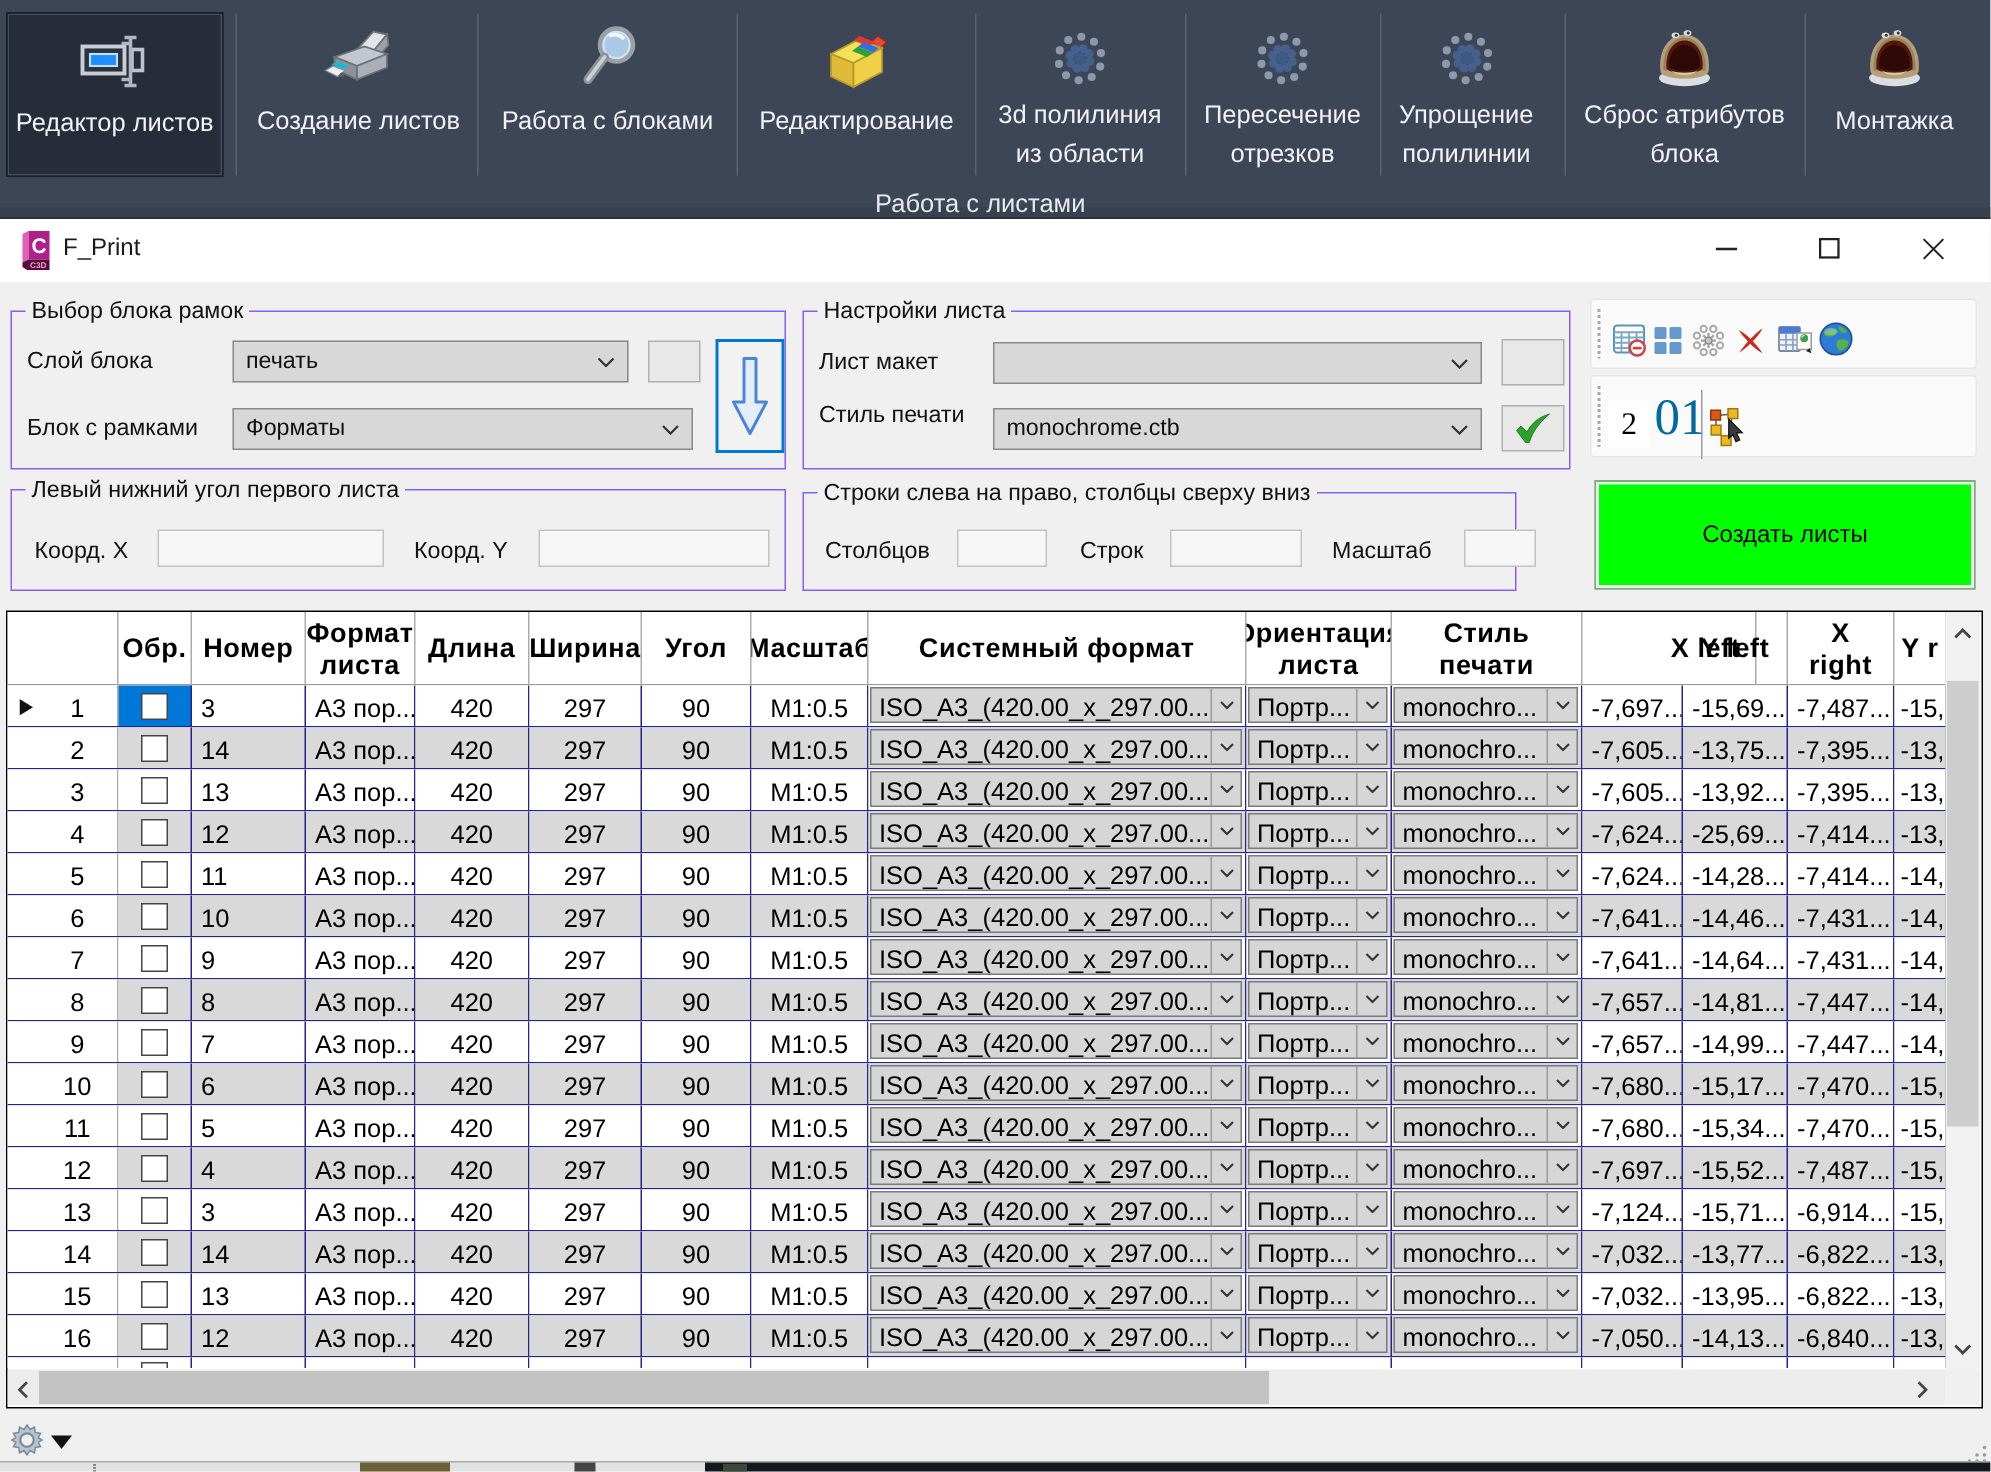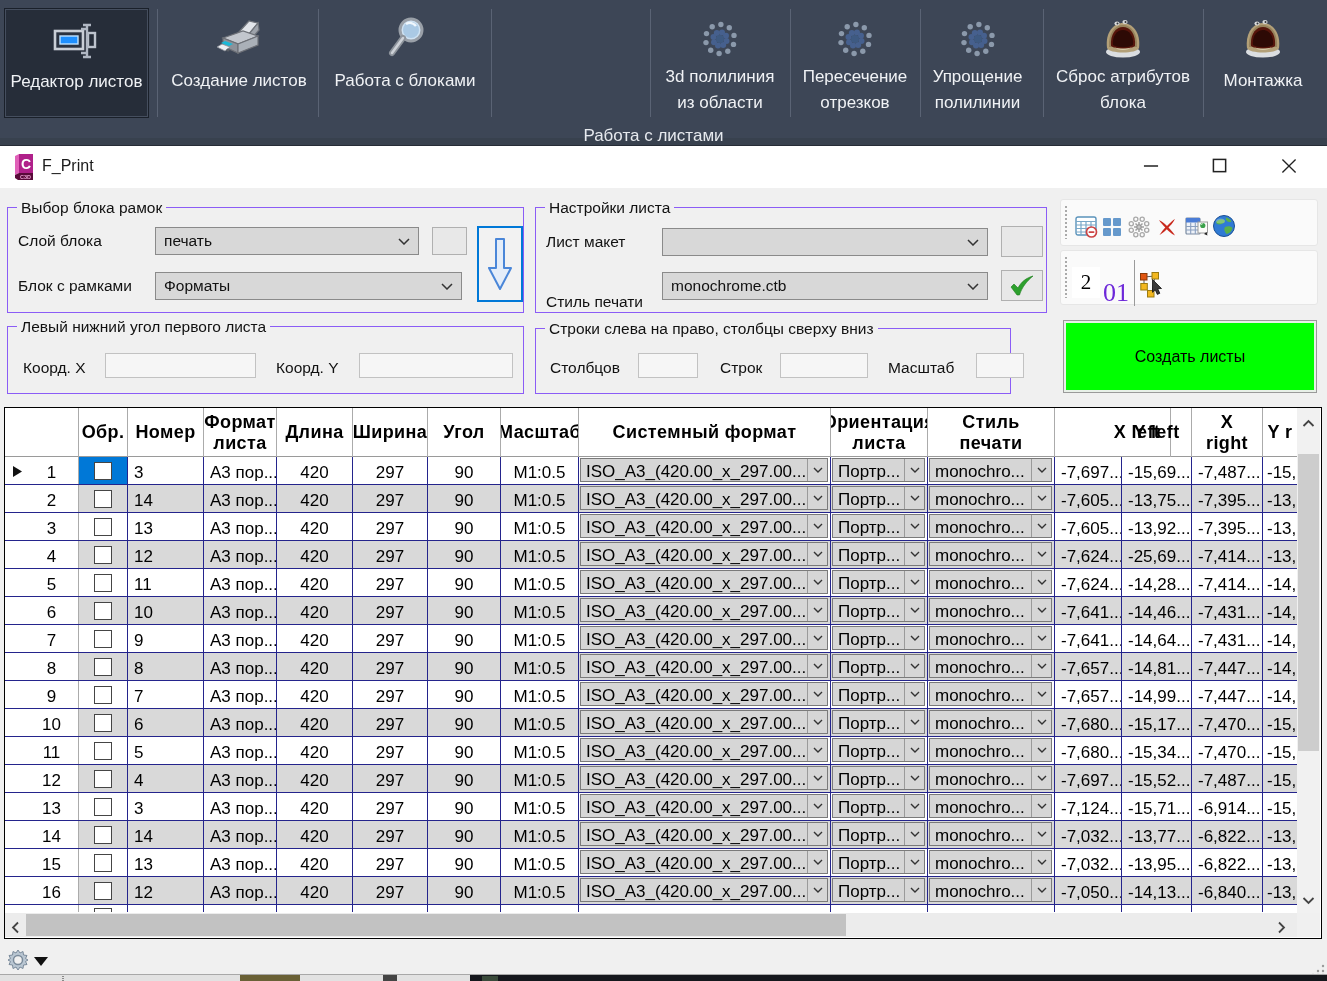--- a/index.html
+++ b/index.html
@@ -132,20 +132,32 @@
       </div>
 <div class="rbtn" style="left:321px;width:168px">
         <div class="ricon"><svg width="50" height="50" viewBox="0 0 50 50">
 <circle cx="31" cy="14" r="11" fill="#cfe2f2" stroke="#9aa0a8" stroke-width="3"></circle>
 <circle cx="31" cy="14" r="8" fill="#aac9e4"></circle>
 <path d="M26 8 a8 8 0 0 1 10 2" stroke="#f0f7fd" stroke-width="2.5" fill="none"></path>
 <path d="M23 22 L12 37" stroke="#8d939b" stroke-width="6" stroke-linecap="round"></path>
 <path d="M23 22 L12 37" stroke="#cdd1d7" stroke-width="2.5" stroke-linecap="round"></path>
 </svg></div>
         <div class="rlbl">Работа с блоками</div>
+      </div>
+<div class="rbtn" style="left:494px;width:154px">
+        <div class="ricon"><svg width="52" height="50" viewBox="0 0 52 50">
+<path d="M40 8 L46 12 L42 16 L36 12 Z" fill="#e8483a" stroke="#9a2a20" stroke-width="0.8"></path>
+<path d="M9 20 L28 10 L43 16 L24 26 Z" fill="#f7e15a" stroke="#b8992a" stroke-width="1.2"></path>
+<path d="M9 20 L24 26 L24 42 L9 35 Z" fill="#e0bb3a" stroke="#b8992a" stroke-width="1.2"></path>
+<path d="M24 26 L43 16 L43 32 L24 42 Z" fill="#f0d048" stroke="#b8992a" stroke-width="1.2"></path>
+<path d="M28 8 L38 12 L34 15 L24 11 Z" fill="#e43a2a"></path>
+<path d="M31 12 L41 16 L37 19 L27 15 Z" fill="#3a6ae4"></path>
+<path d="M27 15 L37 19 L33 22 L23 18 Z" fill="#2aa43a"></path>
+</svg></div>
+        <div class="rlbl">Редактирование</div>
       </div>
 <div class="rbtn" style="left:652px;width:136px">
         <div class="ricon"><svg width="46" height="46" viewBox="0 0 46 46">
             <circle cx="37.0" cy="19.4" r="2.7" fill="#8b99ab"></circle>
             <circle cx="36.5" cy="28.4" r="2.7" fill="#8b99ab"></circle>
             <circle cx="30.8" cy="35.3" r="2.7" fill="#8b99ab"></circle>
             <circle cx="22.1" cy="37.5" r="2.7" fill="#8b99ab"></circle>
             <circle cx="13.7" cy="34.2" r="2.7" fill="#8b99ab"></circle>
             <circle cx="9.0" cy="26.6" r="2.7" fill="#8b99ab"></circle>
             <circle cx="9.5" cy="17.6" r="2.7" fill="#8b99ab"></circle>
@@ -286,21 +298,21 @@
 <div class="gb" style="left:535px;top:207px;width:512px;height:106px">
       <span class="gbl">Настройки листа</span>
     </div>
 <div class="lbl" style="left:546px;top:233px">Лист макет</div>
 <div class="combo" style="left:662px;top:228px;width:326px">
       <span class="chev"><svg width="12" height="7" viewBox="0 0 12 7">
           <path d="M1 1 L6 6 L11 1" fill="none" stroke="#333" stroke-width="1.5"></path>
         </svg></span>
     </div>
 <div class="btn" style="left:1001px;top:226px;width:42px;height:31px;background:#e8e8e8"></div>
-<div class="lbl" style="left:546px;top:293px">Стиль печати</div>
+<div class="lbl" style="left:546px;top:268px">Стиль печати</div>
 <div class="combo" style="left:662px;top:272px;width:326px">monochrome.ctb<span class="chev"><svg width="12" height="7" viewBox="0 0 12 7">
           <path d="M1 1 L6 6 L11 1" fill="none" stroke="#333" stroke-width="1.5"></path>
         </svg></span></div>
 <div class="btn" style="left:1001px;top:270px;width:42px;height:31px;background:#e8e8e8;text-align:center;padding-top:4px"><svg width="26" height="22" viewBox="0 0 26 22">
 <path d="M2 12 L5 9 L9 13 C12 7 17 3 24 1 C18 6 13 12 10.5 20 L8 20 Z" fill="#2da02d" stroke="#1a7a1a" stroke-width="0.6"></path>
 </svg></div>
 
 <div class="gb" style="left:7px;top:326px;width:517px;height:68px">
       <span class="gbl">Левый нижний угол первого листа</span>
     </div>
@@ -362,21 +374,21 @@
 <circle cx="12" cy="12" r="10.5" fill="none" stroke="#1a4f94" stroke-width="1"></circle>
 <path d="M4 8 C7 5 10 4.5 12 6 C14 7.5 12 9 9.5 10 C7 11 4.5 10.5 4 8 Z" fill="#59b04a"></path>
 <path d="M13 13 C16 11.5 19 12 20.5 14 C20 17 17.5 19.5 14.5 20 C12.5 18 11.5 15 13 13 Z" fill="#59b04a"></path>
 <path d="M14 3.5 C16.5 4 18.5 5.5 19.5 7.5 C18 8.5 15.5 8 14.5 6.5 C13.8 5.4 13.5 4.2 14 3.5 Z" fill="#59b04a"></path>
 <ellipse cx="8.5" cy="7" rx="4.5" ry="2.5" fill="#ffffff" opacity="0.25"></ellipse>
 </svg></span>
 </div>
 <div class="tstrip" style="top:250px;height:55px">
       <div class="grip"></div>
   <div style="position:absolute;left:11px;top:16px;width:28px;height:31px;background:#fff;text-align:center;line-height:30px;font-size:21px;font-family:'Liberation Serif',serif">2</div>
-  <div style="position:absolute;left:42px;top:28px;font-size:26px;line-height:27px;color:#6d28d9;font-family:'Liberation Serif',serif">01</div>
+  <div style="position:absolute;left:42px;top:14px;font-size:34px;line-height:27px;color:#0369a1;font-family:'Liberation Serif',serif">01</div>
   <div style="position:absolute;left:73px;top:9px;width:1px;height:46px;background:#9a9a9a"></div>
   <span class="tico" style="left:78px;top:20px"><svg width="24" height="27" viewBox="0 0 24 27">
 <path d="M5 6 L16 5 M5 6 L5 16 M16 5 L13 22 M5 16 L12 23" stroke="#5a5a5a" stroke-width="1" fill="none"></path>
 <rect x="1.5" y="2.5" width="6.5" height="6.5" fill="#e05510" stroke="#8a3a08" stroke-width="1"></rect>
 <rect x="13" y="1.5" width="6.5" height="6.5" fill="#f3b71e" stroke="#9a7a10" stroke-width="1"></rect>
 <rect x="1.8" y="12.5" width="6.5" height="6.5" fill="#f3b71e" stroke="#9a7a10" stroke-width="1"></rect>
 <rect x="8.5" y="19.5" width="6.5" height="6.5" fill="#f3b71e" stroke="#9a7a10" stroke-width="1"></rect>
 <path d="M13.5 8.5 L22.5 17.5 L18.7 17.6 L20.8 22.3 L18.3 23.4 L16.2 18.7 L13.5 21.3 Z" fill="#3a3a3a" stroke="#111" stroke-width="0.8"></path>
 </svg></span>
 </div>

